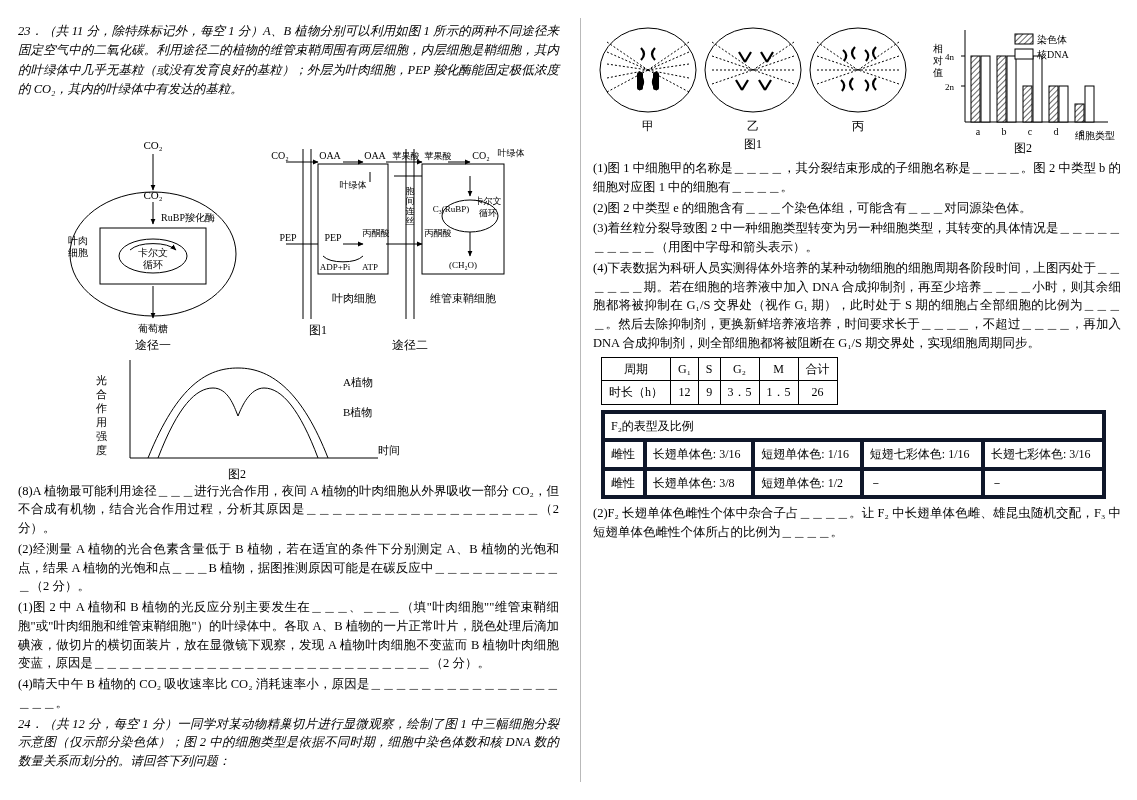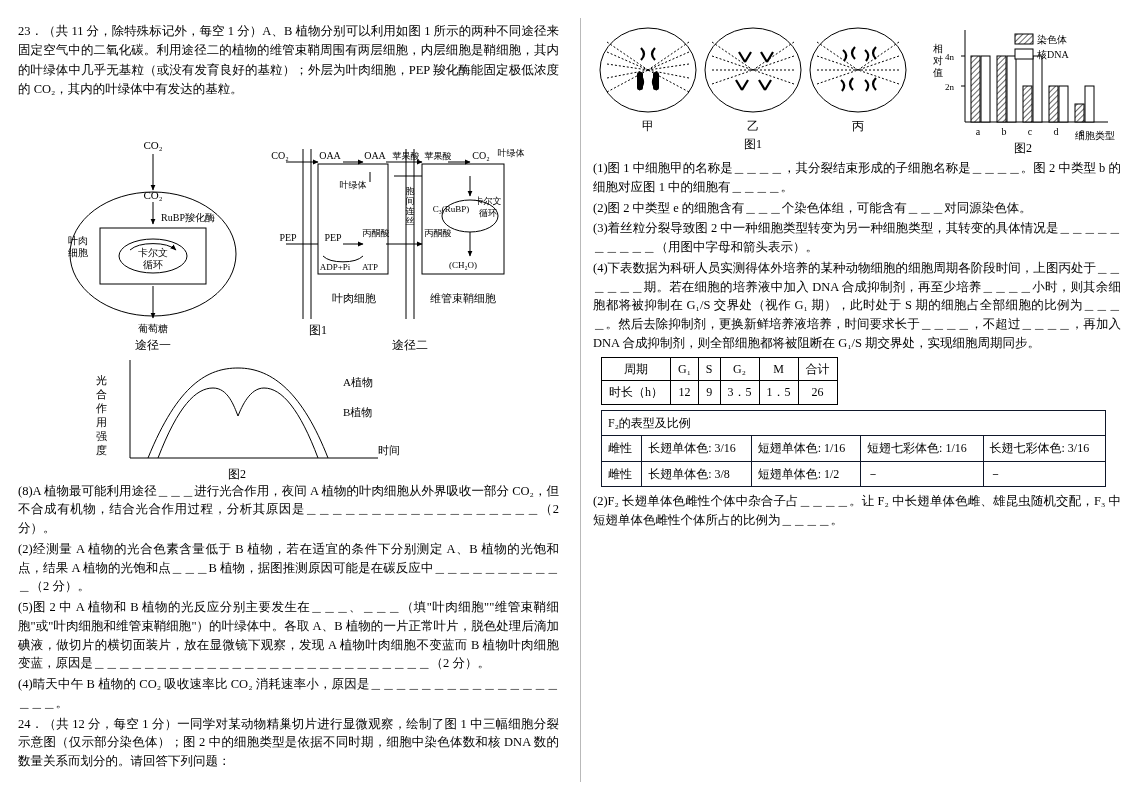--- a/index.html
+++ b/index.html
@@ -43,20 +43,21 @@
   .col-right {
     width: 552px;
     padding-left: 24px;
   }
   p {
     margin: 0 0 2px 0;
     text-align: justify;
   }
   .q-head {
     text-indent: 0;
+    font-style: italic;
   }
   
   .fig1-wrap {
     position: relative;
     width: 540px;
     height: 248px;
     margin: 4px 0 0 0;
     text-align: right;
   }
   .svgbox { position: absolute; left: 0; top: 0; }
@@ -85,21 +86,21 @@
     text-align: center;
     font-weight: normal;
   }
   table.f2 {
     border-collapse: collapse;
     margin: 5px 0 5px 8px;
     font-size: 12px;
     width: 505px;
   }
   table.f2 td {
-    border: 1px solid #0f172a;
+    border: 4px solid #0f172a;
     padding: 3px 6px;
     text-align: left;
     font-weight: normal;
   }
   .f2head { text-align: left; padding-left: 10px; }
   .tight { line-height: 1.5; }
 </style>
 </head>
 <body>
 
@@ -227,21 +228,21 @@
           <text x="300" y="100">时间</text>
           <text x="265" y="32">A植物</text>
           <text x="265" y="62">B植物</text>
           <text x="150" y="124" font-size="12">图2</text>
         </g>
       </svg>
     </div>
 
     <p class="tight">(8)A 植物最可能利用途径＿＿＿进行光合作用，夜间 A 植物的叶肉细胞从外界吸收一部分 CO₂，但不合成有机物，结合光合作用过程，分析其原因是＿＿＿＿＿＿＿＿＿＿＿＿＿＿＿＿＿＿（2 分）。</p>
     <p class="tight">(2)经测量 A 植物的光合色素含量低于 B 植物，若在适宜的条件下分别测定 A、B 植物的光饱和点，结果 A 植物的光饱和点＿＿＿B 植物，据图推测原因可能是在碳反应中＿＿＿＿＿＿＿＿＿＿＿（2 分）。</p>
-    <p class="tight">(5)图 2 中 A 植物和 B 植物的光反应分别主要发生在＿＿＿、＿＿＿（填"叶肉细胞""维管束鞘细胞"或"叶肉细胞和维管束鞘细胞"）的叶绿体中。各取 A、B 植物的一片正常叶片，脱色处理后滴加碘液，做切片的横切面装片，放在显微镜下观察，发现 A 植物叶肉细胞不变蓝而 B 植物叶肉细胞变蓝，原因是＿＿＿＿＿＿＿＿＿＿＿＿＿＿＿＿＿＿＿＿＿＿＿＿＿＿＿（2 分）。</p>
+    <p class="tight">(1)图 2 中 A 植物和 B 植物的光反应分别主要发生在＿＿＿、＿＿＿（填"叶肉细胞""维管束鞘细胞"或"叶肉细胞和维管束鞘细胞"）的叶绿体中。各取 A、B 植物的一片正常叶片，脱色处理后滴加碘液，做切片的横切面装片，放在显微镜下观察，发现 A 植物叶肉细胞不变蓝而 B 植物叶肉细胞变蓝，原因是＿＿＿＿＿＿＿＿＿＿＿＿＿＿＿＿＿＿＿＿＿＿＿＿＿＿＿（2 分）。</p>
     <p class="tight">(4)晴天中午 B 植物的 CO₂ 吸收速率比 CO₂ 消耗速率小，原因是＿＿＿＿＿＿＿＿＿＿＿＿＿＿＿＿＿＿。</p>
 
     <p class="q-head tight"><span>24．</span><span>（共 12 分，每空 1 分）一同学对某动物精巢切片进行显微观察，绘制了图 1 中三幅细胞分裂示意图（仅示部分染色体）；图 2 中的细胞类型是依据不同时期，细胞中染色体数和核 DNA 数的数量关系而划分的。请回答下列问题：</span></p>
   </div>
 
   <div class="col col-right">
 
     <div class="rfig-wrap">
       <svg width="528" height="135" viewBox="0 0 528 135">
 

